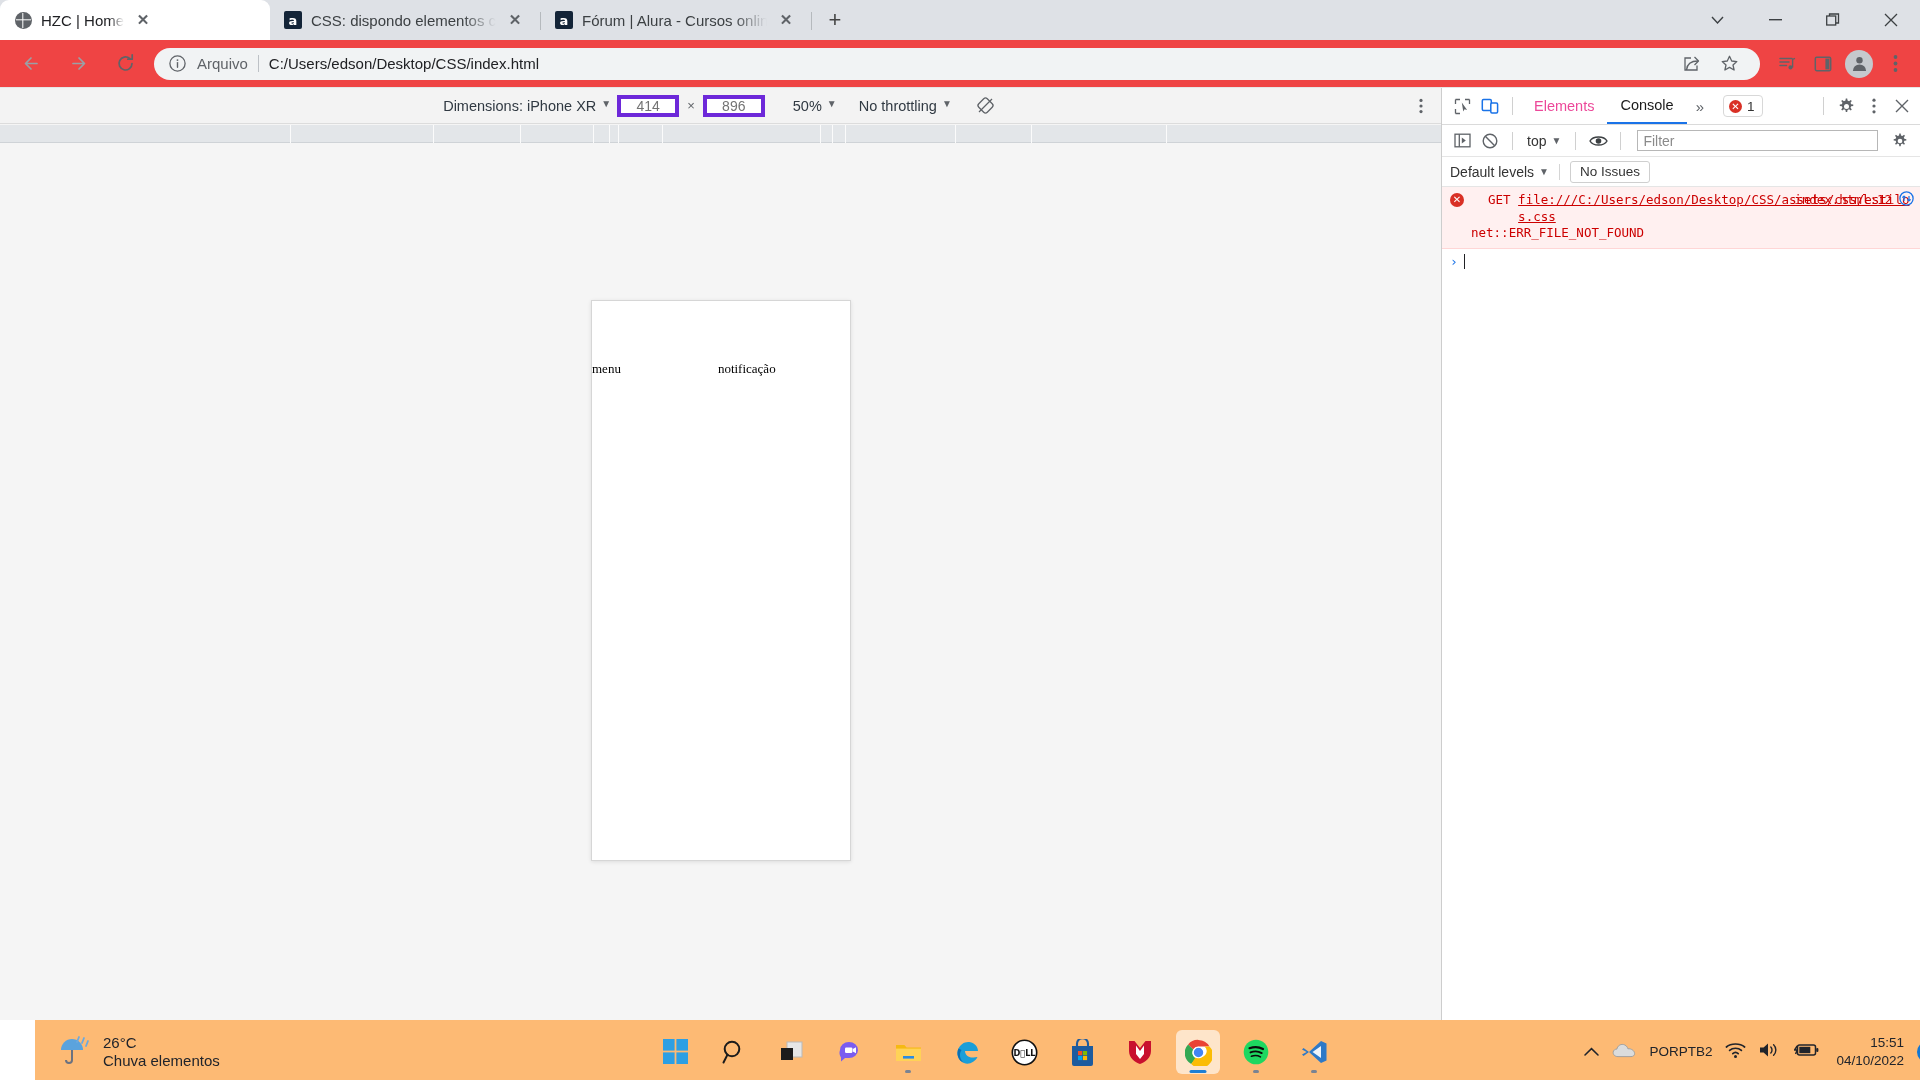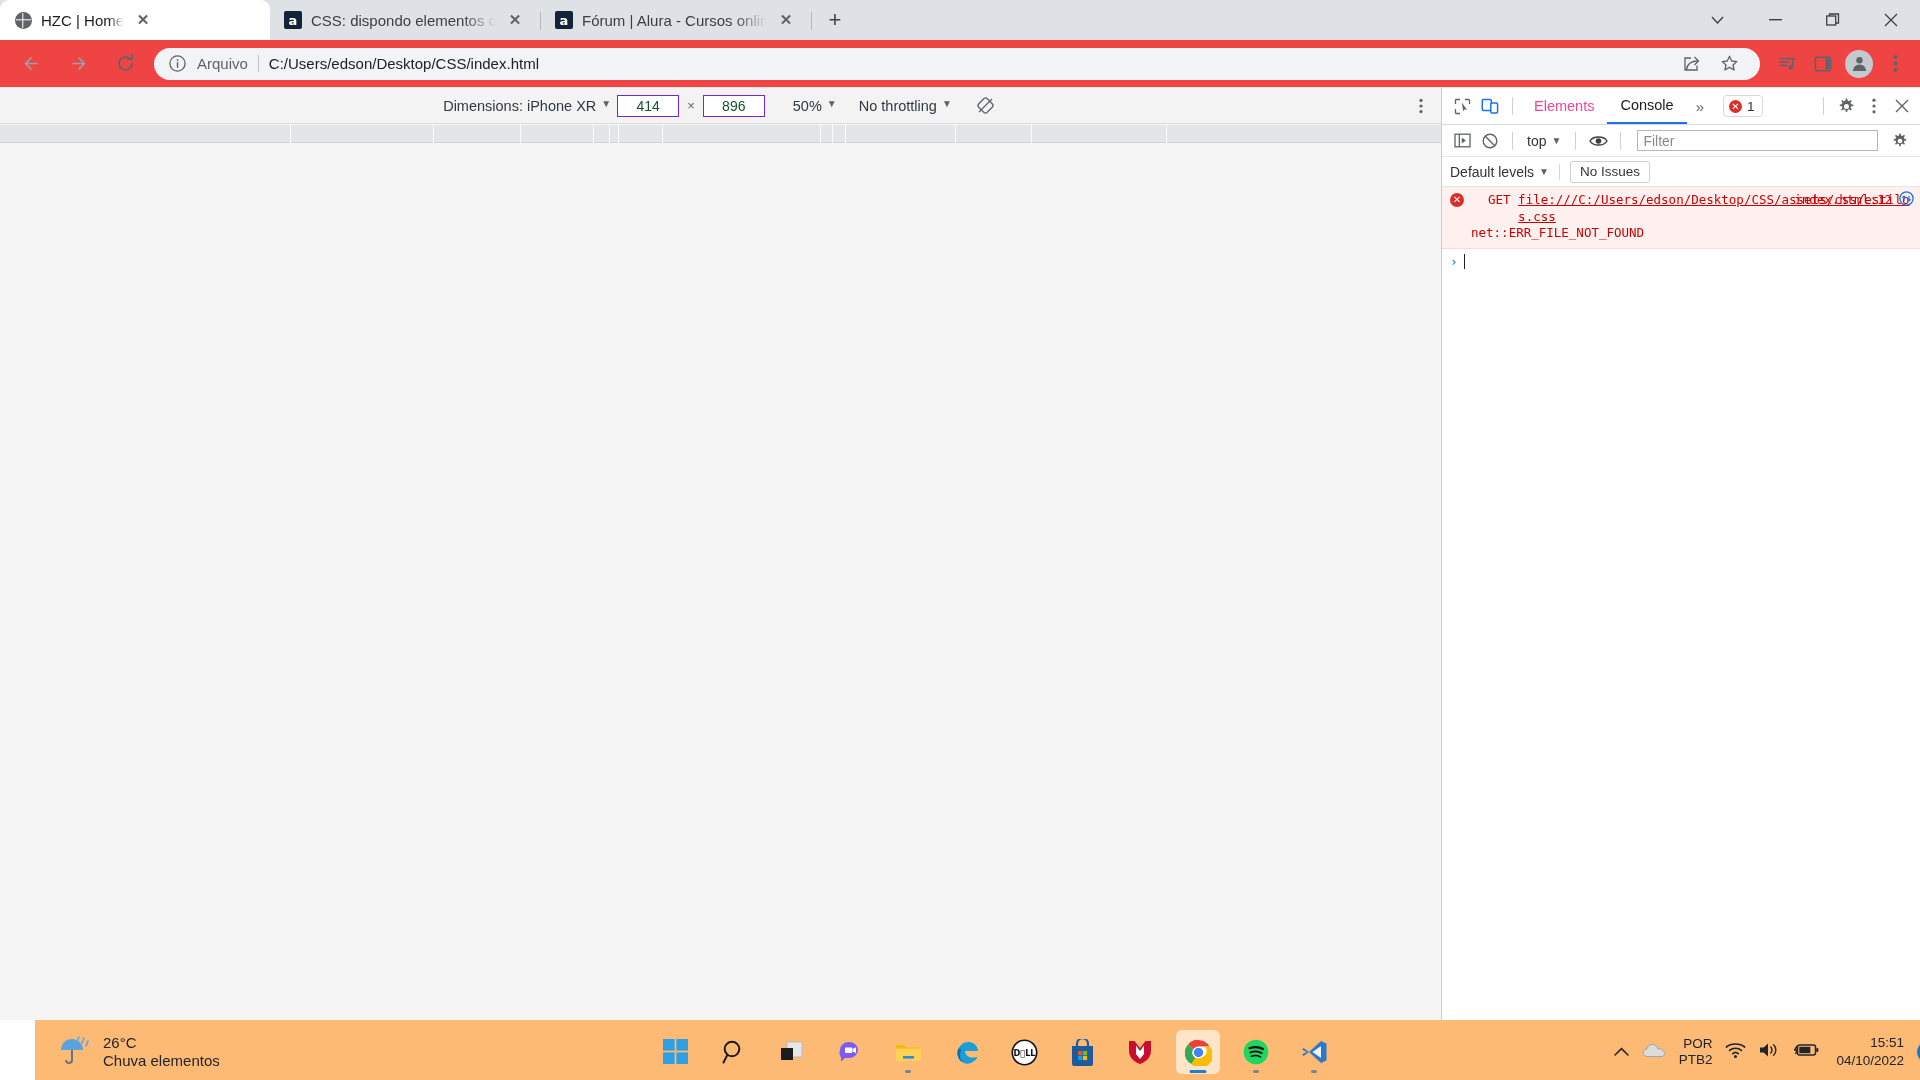--- a/index.html
+++ b/index.html
@@ -124,22 +124,22 @@
     position: absolute; left: 0; top: 0; width: 1441px; height: 36px;
     background: #f3f3f3;
     border-bottom: 1px solid #dcdcdc;
     display: flex; align-items: center; justify-content: center;
     gap: 0;
   }
   .dt-item { font-size: 14.5px; color: #303942; display: flex; gap: 5px; }
   .dt-caret { font-size: 10px; color: #5f6368; }
   .dt-input {
     width: 62px; height: 22px; margin: 0 6px;
-    border: 1px solid #6d28d9; background: #fff;
-    font-size: 14px; color: #14532d; text-align: center;
+    border: 4px solid #6d28d9; background: #fff;
+    font-size: 14px; color: #737373; text-align: center;
     font-family: "Liberation Sans", sans-serif;
   }
   .dt-x { font-size: 13px; color: #5f6368; margin: 0 2px; }
   .dt-gap { width: 22px; }
   .dt-rotate { margin-left: 22px; width: 24px; height: 24px; display: flex; align-items: center; justify-content: center; }
   .dt-kebab {
     position: absolute; right: 8px; top: 6px;
     width: 24px; height: 24px; display: flex; align-items: center; justify-content: center;
   }
   .ruler {
@@ -298,21 +298,21 @@
   .tb-app.active { background: rgba(255,255,255,0.62); }
   .tb-ind {
     position: absolute; bottom: 1px; left: 50%; transform: translateX(-50%);
     width: 6px; height: 3.5px; border-radius: 2px; background: #7a8392;
   }
   .tb-ind.wide { width: 17px; height: 3.5px; background: #1d7fd4; }
   .systray {
     position: absolute; right: 16px;
     display: flex; align-items: center; gap: 13px;
   }
-  .tray-lang { display: flex; flex-direction: column; align-items: flex-end; font-size: 13.5px; color: #20242b; line-height: 1.2; }
+  .tray-lang { display: flex; flex-direction: row; align-items: flex-start; font-size: 13.5px; color: #20242b; line-height: 1.2; }
   .tray-clock { display: flex; flex-direction: column; align-items: flex-end; font-size: 13.5px; color: #20242b; line-height: 1.35; margin-left: 4px; }
   .tray-badge {
     width: 22px; height: 22px; border-radius: 50%; background: #1277d3;
     color: #fff; font-size: 13px; display: flex; align-items: center; justify-content: center;
     font-family: "DejaVu Sans", sans-serif;
   }
 </style>
 </head>
 <body>
 
@@ -492,20 +492,26 @@
         <div class="tick" style="left:618px"></div>
         <div class="tick" style="left:662px"></div>
         <div class="tick" style="left:820px"></div>
         <div class="tick" style="left:832px"></div>
         <div class="tick" style="left:845px"></div>
         <div class="tick" style="left:955px"></div>
         <div class="tick" style="left:1031px"></div>
         <div class="tick" style="left:1166px"></div>
       </div>
 
+      <div class="device-frame">
+        <div class="page-row">
+          <span class="page-word menu">menu</span>
+          <span class="page-word notif">notificação</span>
+        </div>
+      </div>
     </div>
 
     <div class="devtools">
 
       <div class="dv-tabbar">
         <span class="dv-icon">
           <svg width="17" height="17" viewBox="0 0 17 17">
               <path d="M1.5 1.5 H6 M1.5 1.5 V6 M15.5 1.5 H11 M15.5 1.5 V6 M1.5 15.5 H6 M1.5 15.5 V11" stroke="#5f6368" stroke-width="1.3" fill="none"></path>
               <path d="M8 6 L14.5 15 L11.3 14.3 L9.8 17 Z" fill="#5f6368" transform="scale(0.82) translate(1.5,-0.5)"></path>
             </svg>

